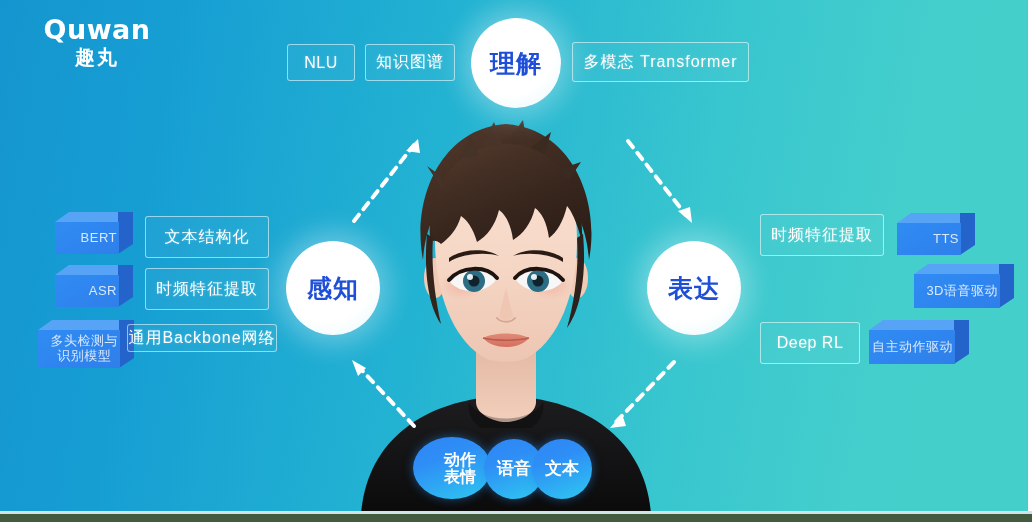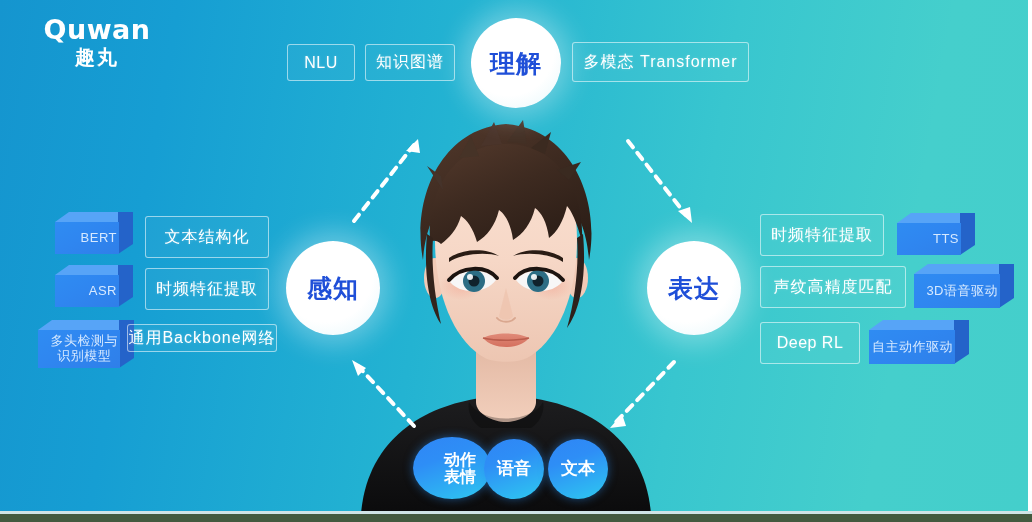--- a/index.html
+++ b/index.html
@@ -112,21 +112,21 @@
   .mod {
     position: absolute; border-radius: 50%;
     background: linear-gradient(160deg, #2f86f5 0%, #2e8ef6 35%, #2ec8f0 100%);
     display: flex; align-items: center; justify-content: center;
     color: #ffffff; font-weight: bold; font-size: 17px;
     line-height: 1.08; text-align: center;
     box-shadow: 0 0 10px rgba(40,140,240,0.5);
   }
   #mod-motion { left: 413px; top: 437px; width: 62px; height: 62px; font-size: 16px; padding-left: 16px; }
   #mod-voice  { left: 484px; top: 439px; width: 60px; height: 60px; }
-  #mod-text   { left: 548px; top: 439px; width: 60px; height: 60px; }
+  #mod-text   { left: 532px; top: 439px; width: 60px; height: 60px; }
 
   
   .arrow { position: absolute; }
   .arrow svg { display: block; overflow: visible; }
 </style>
 </head>
 <body>
 
 <div id="stage">
 
@@ -287,21 +287,20 @@
         <span>识别模型</span>
       </span>
     </div>
   </div>
 
   <div class="tag" style="left:145px; top:216px; width:124px; height:42px;">文本结构化</div>
   <div class="tag" style="left:145px; top:268px; width:124px; height:42px;">时频特征提取</div>
   <div class="tag" style="left:127px; top:324px; width:150px; height:28px;">通用Backbone网络</div>
 
   <div class="tag" style="left:760px; top:214px; width:124px; height:42px;">时频特征提取</div>
-  <div class="tag" style="left:760px; top:266px; width:146px; height:42px;">声纹高精度匹配</div>
   <div class="tag lat" style="left:760px; top:322px; width:100px; height:42px;">Deep RL</div>
 
   <div class="cube" style="left:897px; top:213px; width:78px; height:42px;">
     <div class="top"></div>
     <div class="side"></div>
     <div class="face">
       <span class="face-txt">TTS</span>
     </div>
   </div>
   <div class="cube" style="left:914px; top:264px; width:100px; height:44px;">

